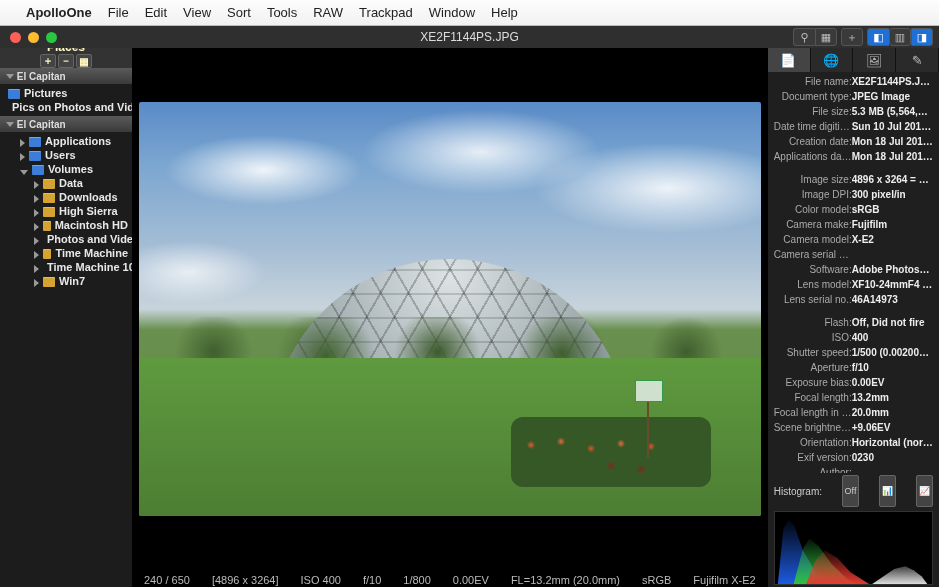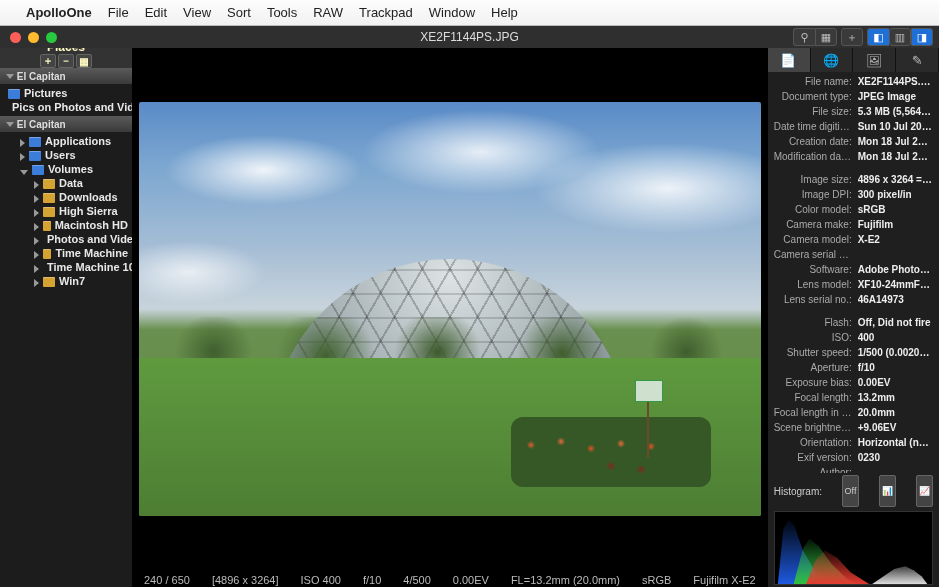--- a/index.html
+++ b/index.html
@@ -61,21 +61,21 @@
  radial-gradient(circle 7px at 50% 70%,#7a2b20,transparent 70%),
  radial-gradient(circle 7px at 65% 75%,#7a2b20,transparent 70%),#355826;border-radius:12px;}
 .sign{position:absolute;right:18%;bottom:14%;width:2px;height:60px;background:#6b4a2a;}
 .sign::before{content:"";position:absolute;top:-18px;left:-12px;width:26px;height:20px;background:#cfe0cf;border:1px solid #394;}
 .statusbar{height:22px;background:#000;display:flex;align-items:center;color:#bbb;font-size:11px;padding:0 12px;gap:22px;white-space:nowrap;}
 .metapanel{width:175px;background:#1f1f1f;display:flex;flex-direction:column;overflow:hidden;}
 .meta-tabs{height:24px;display:flex;background:#2a2a2a;}
 .meta-tab{flex:1;display:flex;align-items:center;justify-content:center;border-right:1px solid #111;font-size:13px;color:#bbb;}
 .meta-tab.active{background:#444;}
 .meta-rows{flex:1;overflow:hidden;padding:2px 6px;}
-.mrow{display:flex;justify-content:space-between;gap:6px;padding:1px 0;line-height:13px;}
+.mrow{display:flex;justify-content:space-between;padding:1px 0;line-height:13px;}
 .mrow .k{color:#aaa;text-align:right;flex:0 0 78px;font-size:10px;white-space:nowrap;overflow:hidden;text-overflow:ellipsis;}
 .mrow .v{color:#eee;flex:1;font-size:10px;font-weight:600;white-space:nowrap;overflow:hidden;text-overflow:ellipsis;}
 .mrow.gap{height:8px;}
 .histo-head{display:flex;align-items:center;justify-content:flex-end;gap:20px;padding:2px 6px;}
 .histo-head span{font-size:10px;color:#ccc;}
 .hbtn{width:18px;height:32px;background:#444;border:1px solid #666;border-radius:2px;font-size:9px;display:flex;align-items:center;justify-content:center;}
 .histogram{height:74px;margin:2px 6px 6px;border:1px solid #333;background:#000;position:relative;overflow:hidden;}
 .hist-b{position:absolute;bottom:0;left:2%;width:35%;height:95%;background:linear-gradient(to top,#1e5ae0,transparent);clip-path:polygon(0 100%,10% 20%,20% 5%,30% 15%,45% 50%,70% 85%,100% 100%);} 
 .hist-g{position:absolute;bottom:0;left:12%;width:40%;height:70%;background:linear-gradient(to top,#2fbf3f,transparent);clip-path:polygon(0 100%,15% 30%,25% 10%,40% 25%,60% 60%,85% 90%,100% 100%);} 
 .hist-r{position:absolute;bottom:0;left:20%;width:40%;height:55%;background:linear-gradient(to top,#e23a2f,transparent);clip-path:polygon(0 100%,15% 40%,30% 15%,50% 35%,70% 70%,100% 100%);} 
@@ -209,21 +209,21 @@
         <div class="grass"></div>
         <div class="flowers"></div>
         <div class="sign"></div>
       </div>
     </div>
     <div class="statusbar">
       <span>240 / 650</span>
       <span>[4896 x 3264]</span>
       <span>ISO 400</span>
       <span>f/10</span>
-      <span>4/500</span>
+      <span>1/800</span>
       <span>0.00EV</span>
       <span>FL=13.2mm (20.0mm)</span>
       <span>sRGB</span>
       <span>Fujifilm X-E2</span>
     </div>
   </div>
 
   <div class="metapanel">
     <div class="meta-tabs">
       <div class="meta-tab active">📄</div>
@@ -246,21 +246,21 @@
         </div>
         <div class="mrow">
           <div class="k">Date time digitize..</div>
           <div class="v">Sun 10 Jul 2016  3:30 PM</div>
         </div>
         <div class="mrow">
           <div class="k">Creation date:</div>
           <div class="v">Mon 18 Jul 2016  4:25 PM</div>
         </div>
         <div class="mrow">
-          <div class="k">Modification date:</div>
+          <div class="k">Applications date:</div>
           <div class="v">Mon 18 Jul 2016  4:25 PM</div>
         </div>
         <div class="mrow gap"></div>
         <div class="mrow">
           <div class="k">Image size:</div>
           <div class="v">4896 x 3264 = 16.0M</div>
         </div>
         <div class="mrow">
           <div class="k">Image DPI:</div>
           <div class="v">300 pixel/in</div>

